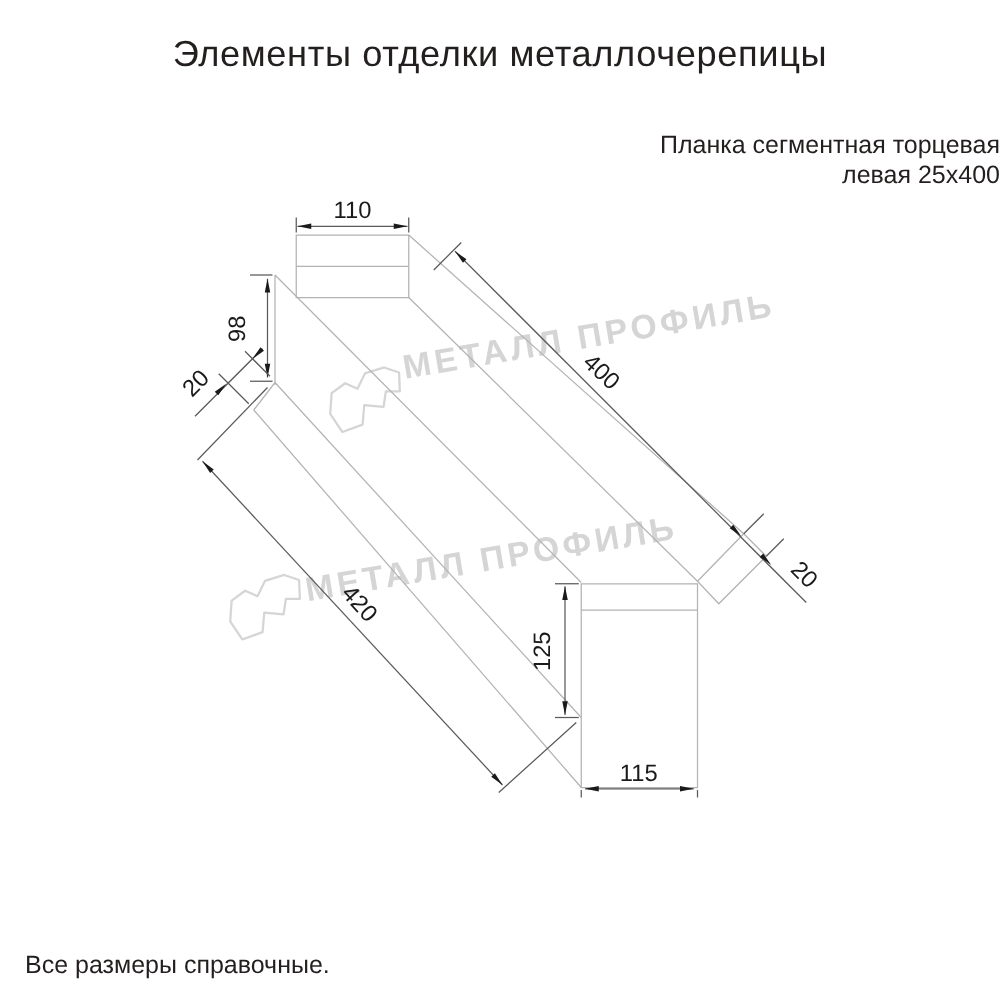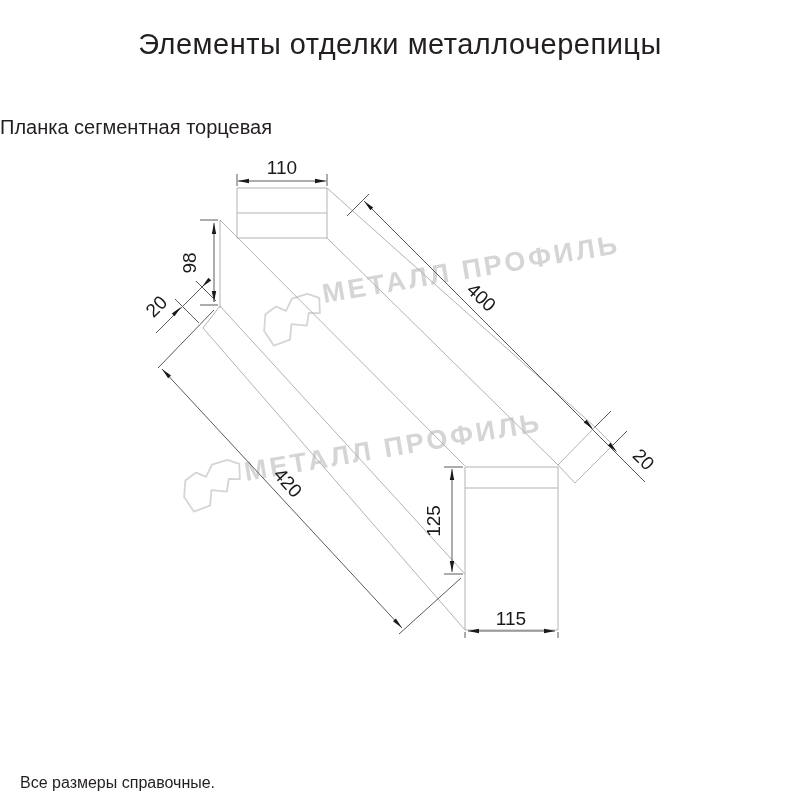--- a/index.html
+++ b/index.html
@@ -5,26 +5,26 @@
   html,body{margin:0;padding:0;background:#fff;}
   .stage{
     position:relative;width:800px;height:800px;background:var(--c-bg,#fff);
     font-family:"Liberation Sans","DejaVu Sans",sans-serif;overflow:hidden;
   }
   .title{
     position:absolute;top:28px;left:0;width:100%;text-align:center;
     font-size:29px;letter-spacing:0.5px;color:var(--c-text,#241f1f);
   }
   .subtitle{
-    position:absolute;top:104px;left:0;width:100%;text-align:left;
-    font-size:20px;line-height:24px;color:var(--c-text,#241f1f);margin-top:11px;
+    position:absolute;top:104px;left:0;width:100%;text-align:right;
+    font-size:20px;line-height:24px;color:var(--c-text,#241f1f);
   }
   .footer{
-    position:absolute;left:20px;bottom:6px;
-    font-size:16px;line-height:23px;color:var(--c-text,#241f1f);
+    position:absolute;left:20px;bottom:16px;
+    font-size:20px;line-height:23px;color:var(--c-text,#241f1f);
   }
   svg.drawing{position:absolute;left:0;top:0;}
   .sline{stroke:var(--c-line,#b3b3b3);stroke-width:1;fill:none;}
   .dline{stroke:var(--c-dimline,#5a5a5a);stroke-width:1;fill:none;}
   .arr{fill:var(--c-dim,#1a1a1a);stroke:none;}
   .dimtext{
     font-family:"Liberation Sans","DejaVu Sans",sans-serif;
     font-size:19px;fill:var(--c-dim,#1a1a1a);text-anchor:middle;
   }
   .wmtext{
@@ -36,20 +36,21 @@
 </style>
 </head>
 <body>
 
 <div class="stage">
 
   <div class="title">Элементы отделки металлочерепицы</div>
 
   <div class="subtitle">
     <div>Планка сегментная торцевая</div>
+    <div>левая 25х400</div>
   </div>
 
   <svg class="drawing" width="800" height="800" viewBox="0 0 800 800">
 
     <defs>
       <g id="mp-logo">
         <path d="M3,30 L7,14 L19,8 L28,14 L36,3 L52,1 L63,7 L61,22 L50,20 L46,32 L31,28 L27,43 L10,46 Z"></path>
       </g>
     </defs>
 

